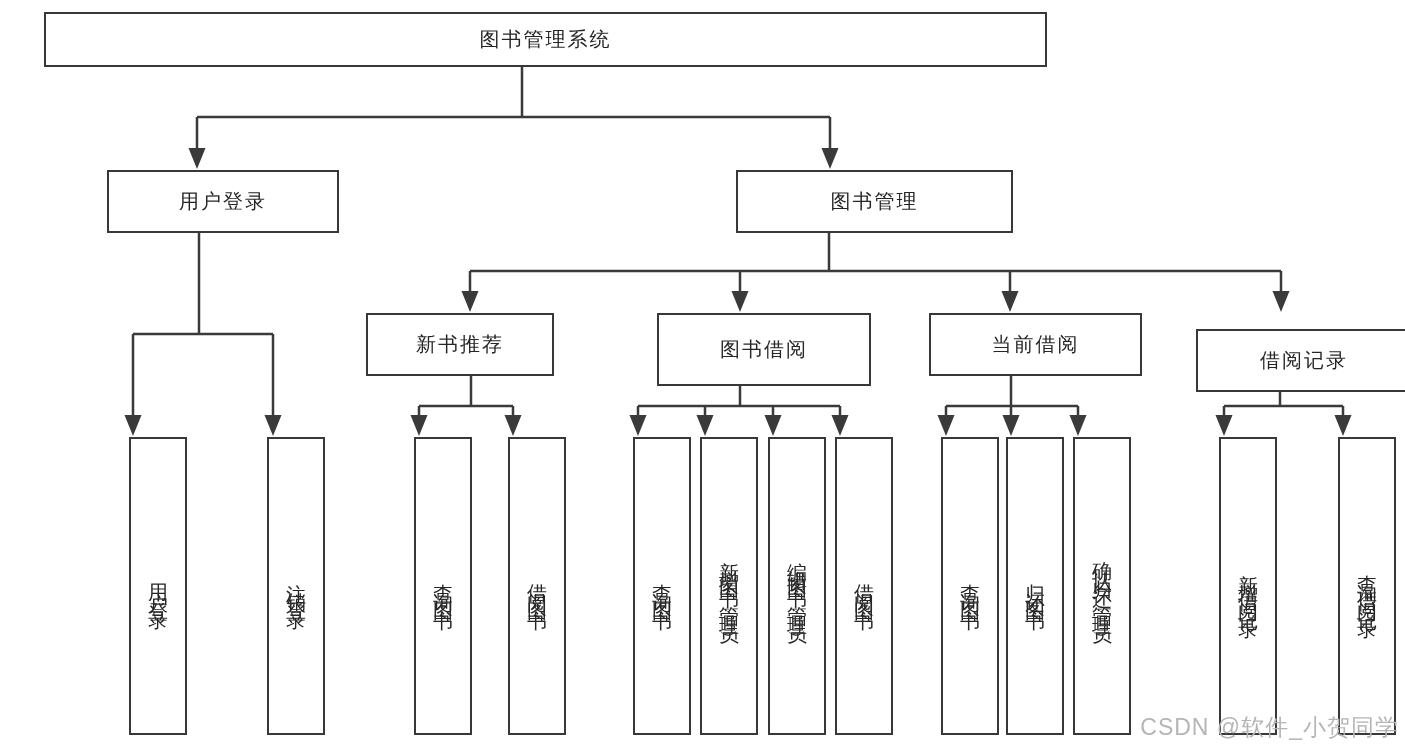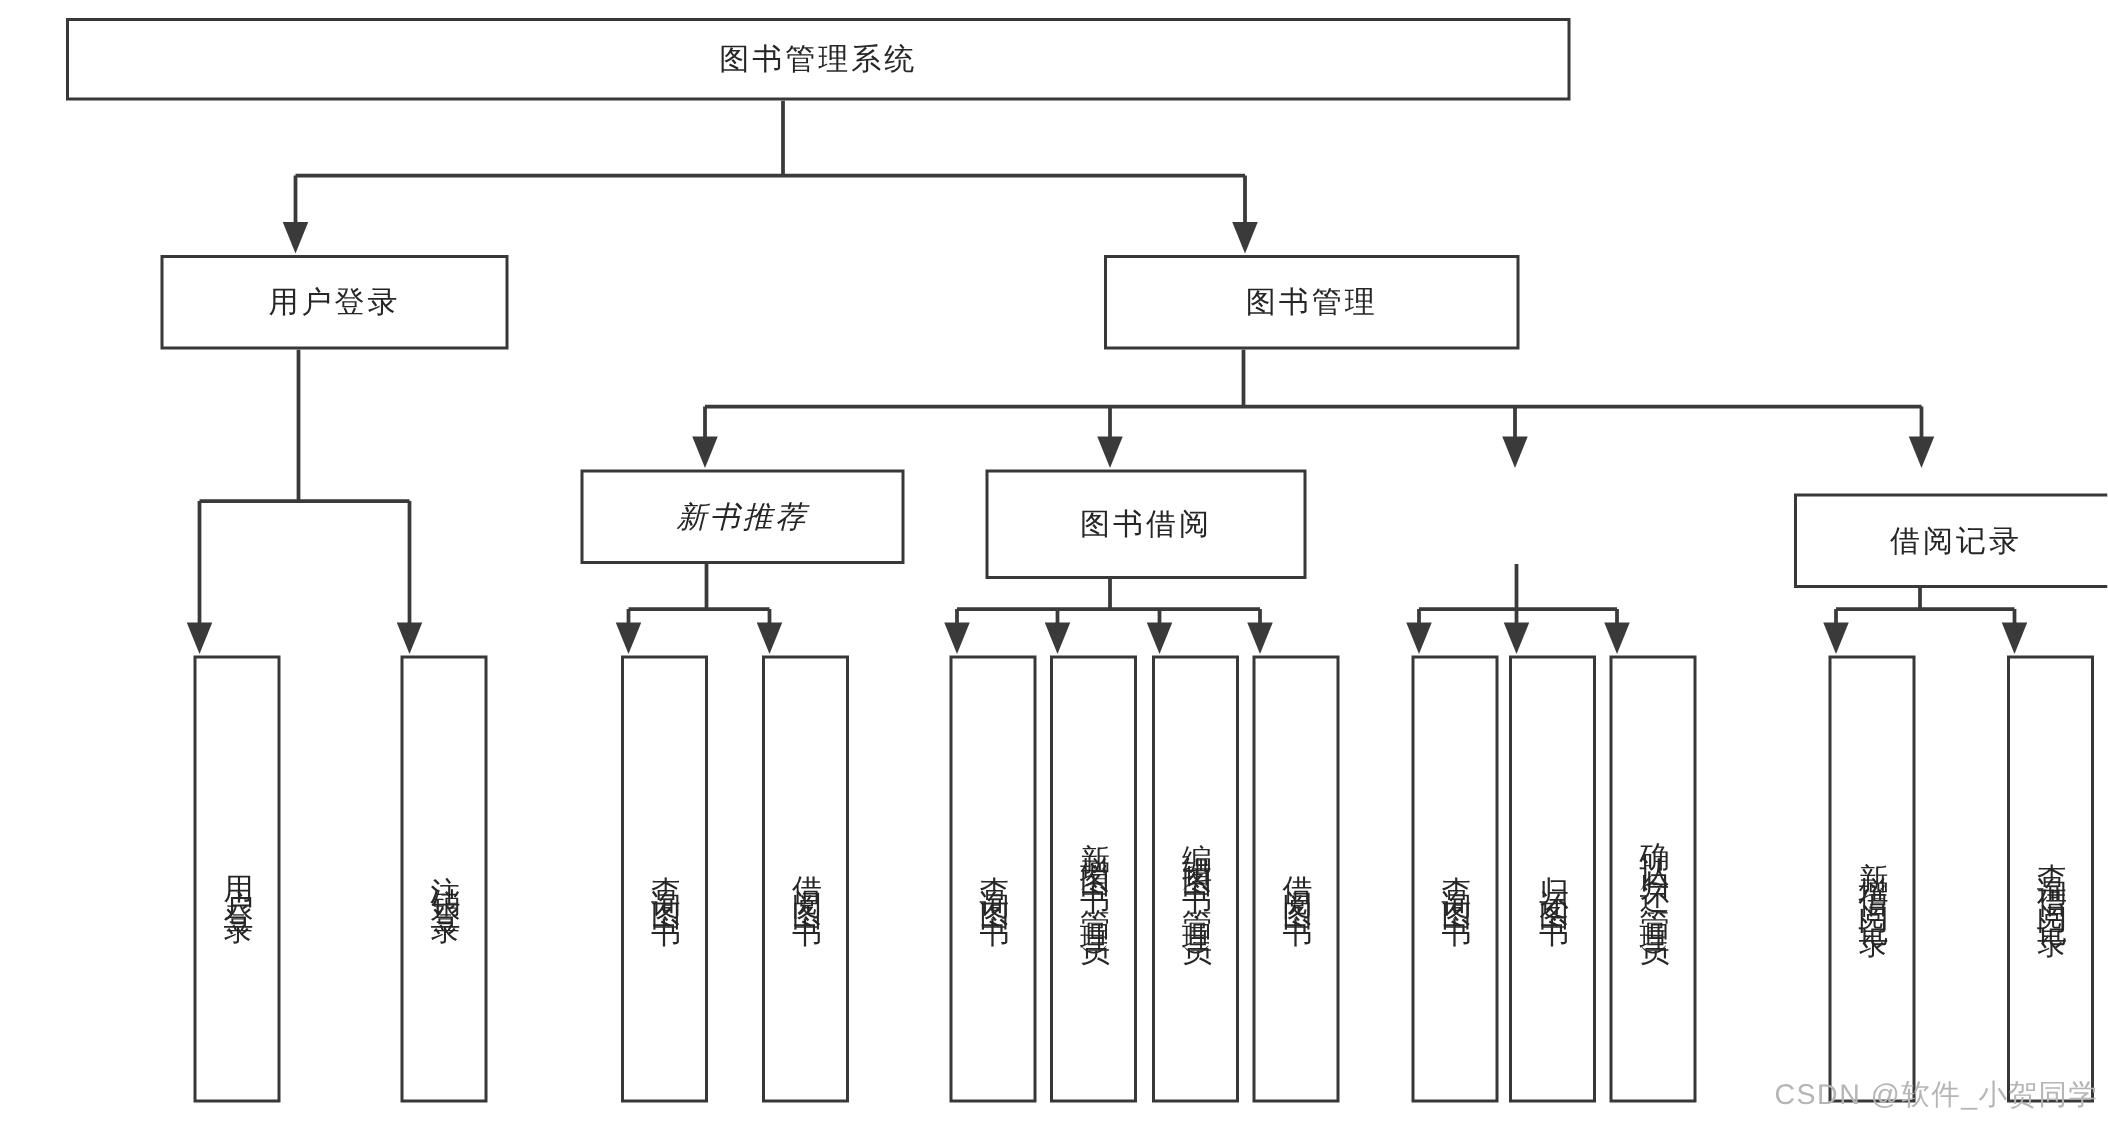--- a/index.html
+++ b/index.html
@@ -41,21 +41,21 @@
     writing-mode: vertical-rl;
     text-orientation: mixed;
     letter-spacing: 0.45em;
     line-height: 1.05;
     white-space: nowrap;
   }
   .watermark {
     position: absolute;
     right: 6px;
     bottom: 4px;
-    font-size: 19px;
+    font-size: 23px;
     color: #b5b5b5;
     letter-spacing: 1px;
     z-index: 5;
     margin-left: 32px;
   }
 </style>
 </head>
 <body>
 
 <div class="canvas">
@@ -91,22 +91,23 @@
       <polygon points="1215.5,415 1232.5,415 1224,436"></polygon>
       <polygon points="1334.5,415 1351.5,415 1343,436"></polygon>
     </g>
   </svg>
 
   <div class="box hbox" style="left:20px; top:12px; width:1003px; height:55px;">图书管理系统</div>
 
   <div class="box hbox" style="left:83px; top:170px; width:232px; height:63px;">用户登录</div>
   <div class="box hbox" style="left:712px; top:170px; width:277px; height:63px;">图书管理</div>
 
-  <div class="box hbox" style="left:363px; top:313px; width:216px; height:63px;font-style:italic;">新书推荐</div>
+  <div class="box hbox" style="left:342px; top:313px; width:188px; height:63px;">新书推荐</div>
   <div class="box hbox" style="left:633px; top:313px; width:214px; height:73px;">图书借阅</div>
+  <div class="box hbox" style="left:905px; top:313px; width:213px; height:63px;">当前借阅</div>
   <div class="box hbox" style="left:1172px; top:329px; width:216px; height:63px;">借阅记录</div>
 
   <div class="box leaf" style="left:105px;">
     <span>用户登录</span>
   </div>
   <div class="box leaf" style="left:243px;">
     <span>注销登录</span>
   </div>
 
   <div class="box leaf" style="left:390px;">

